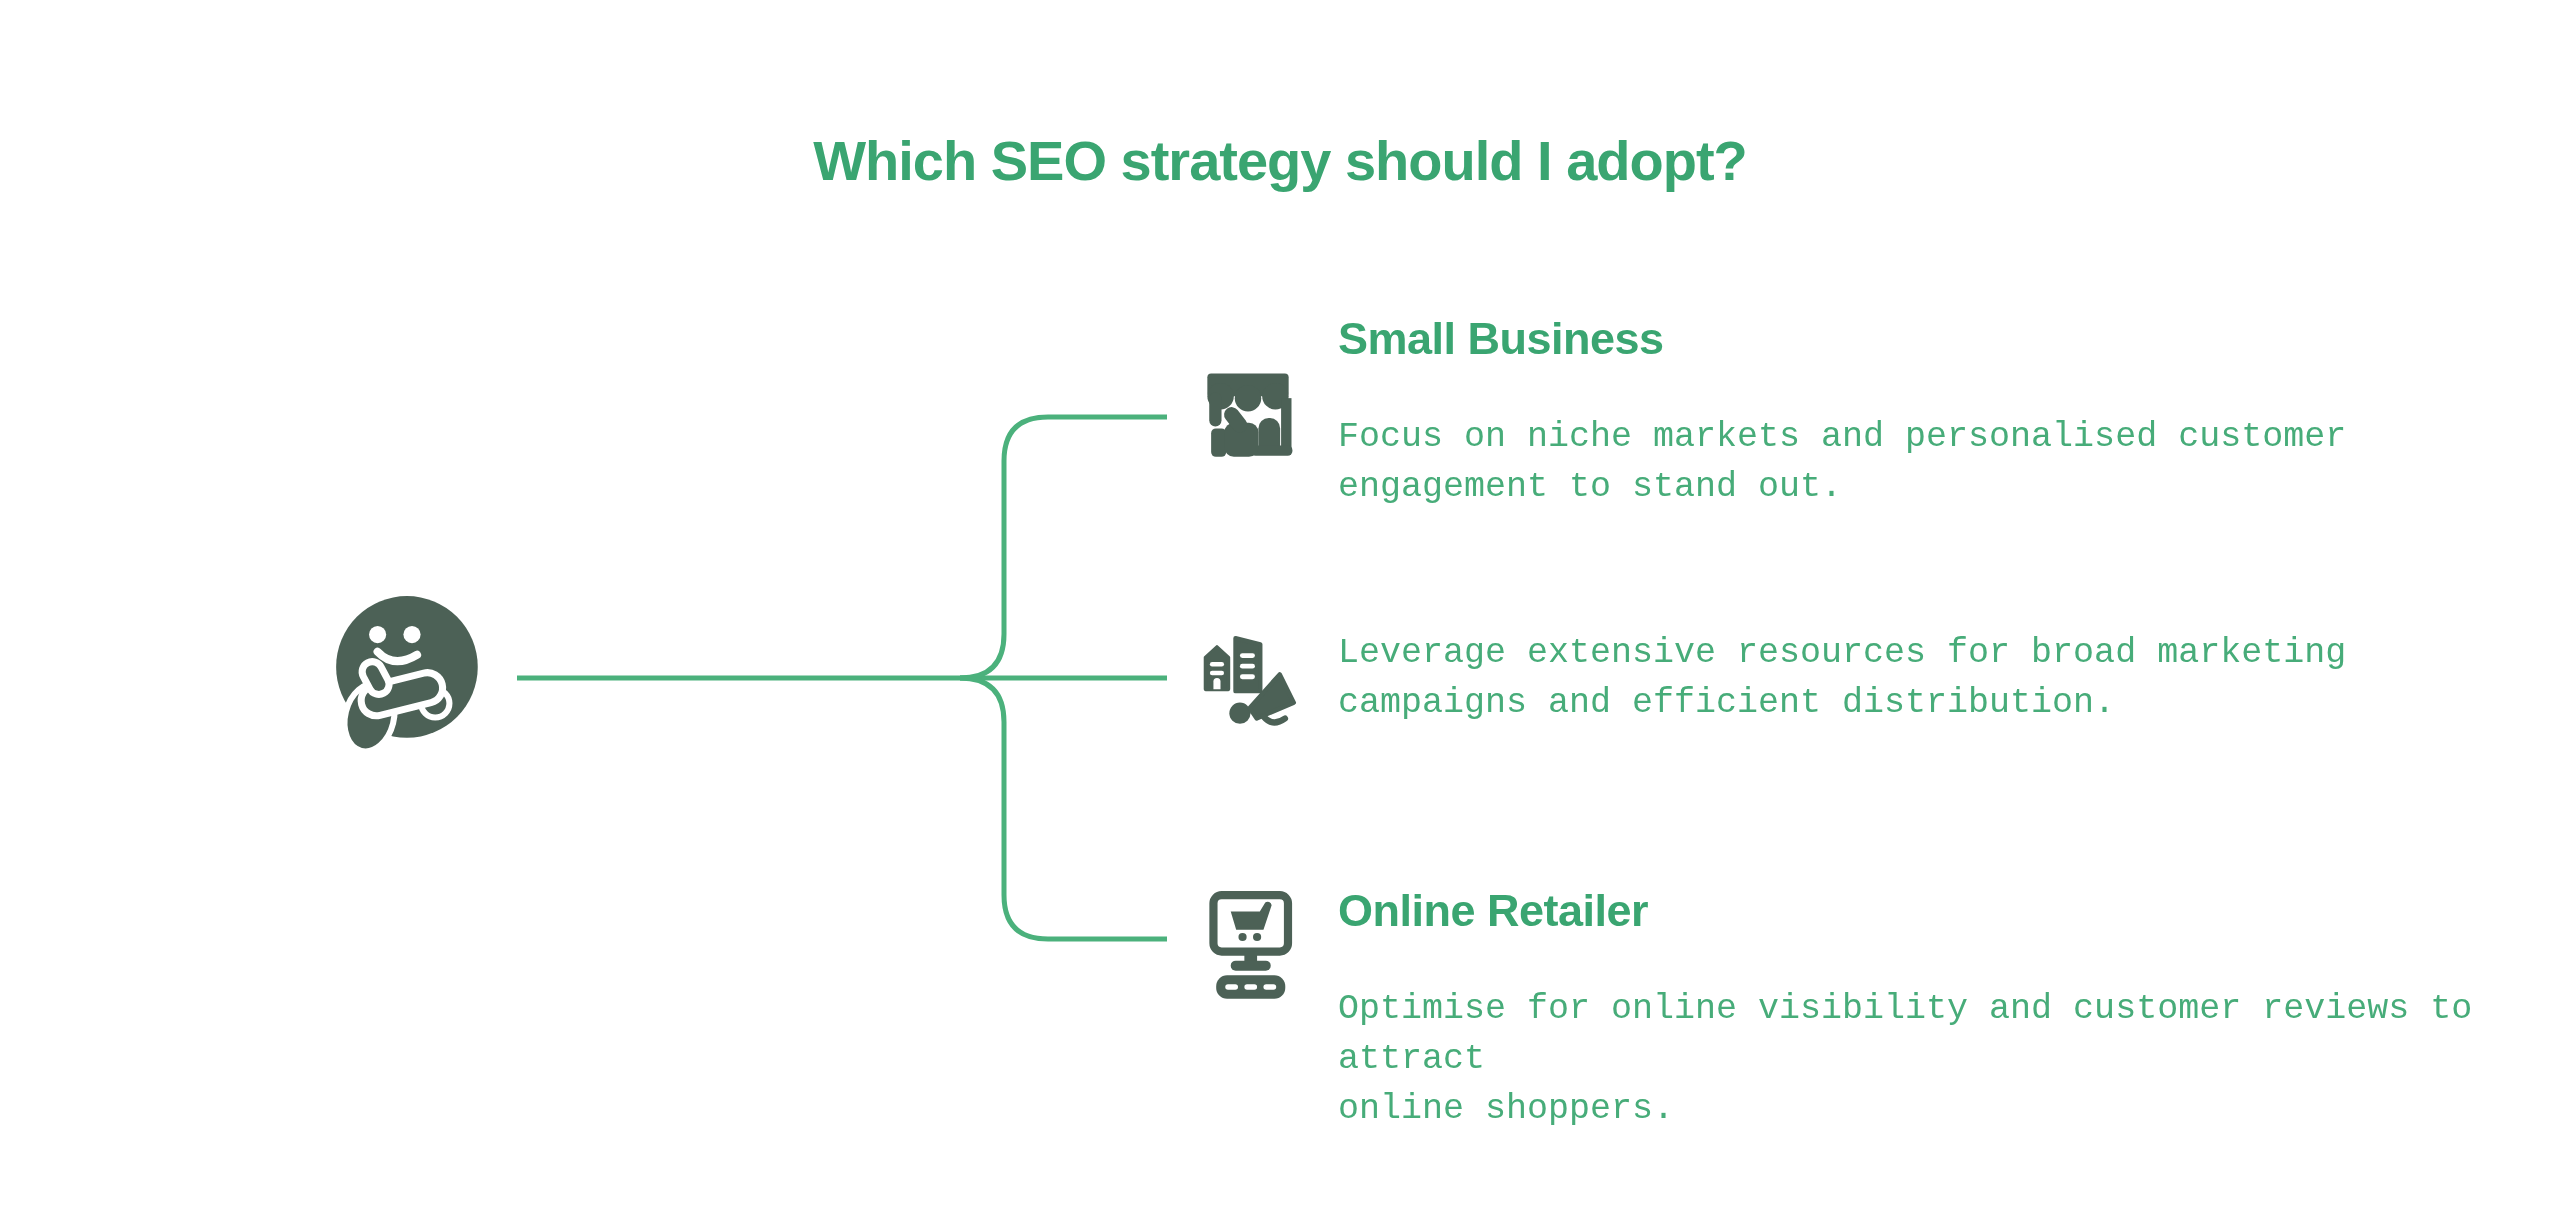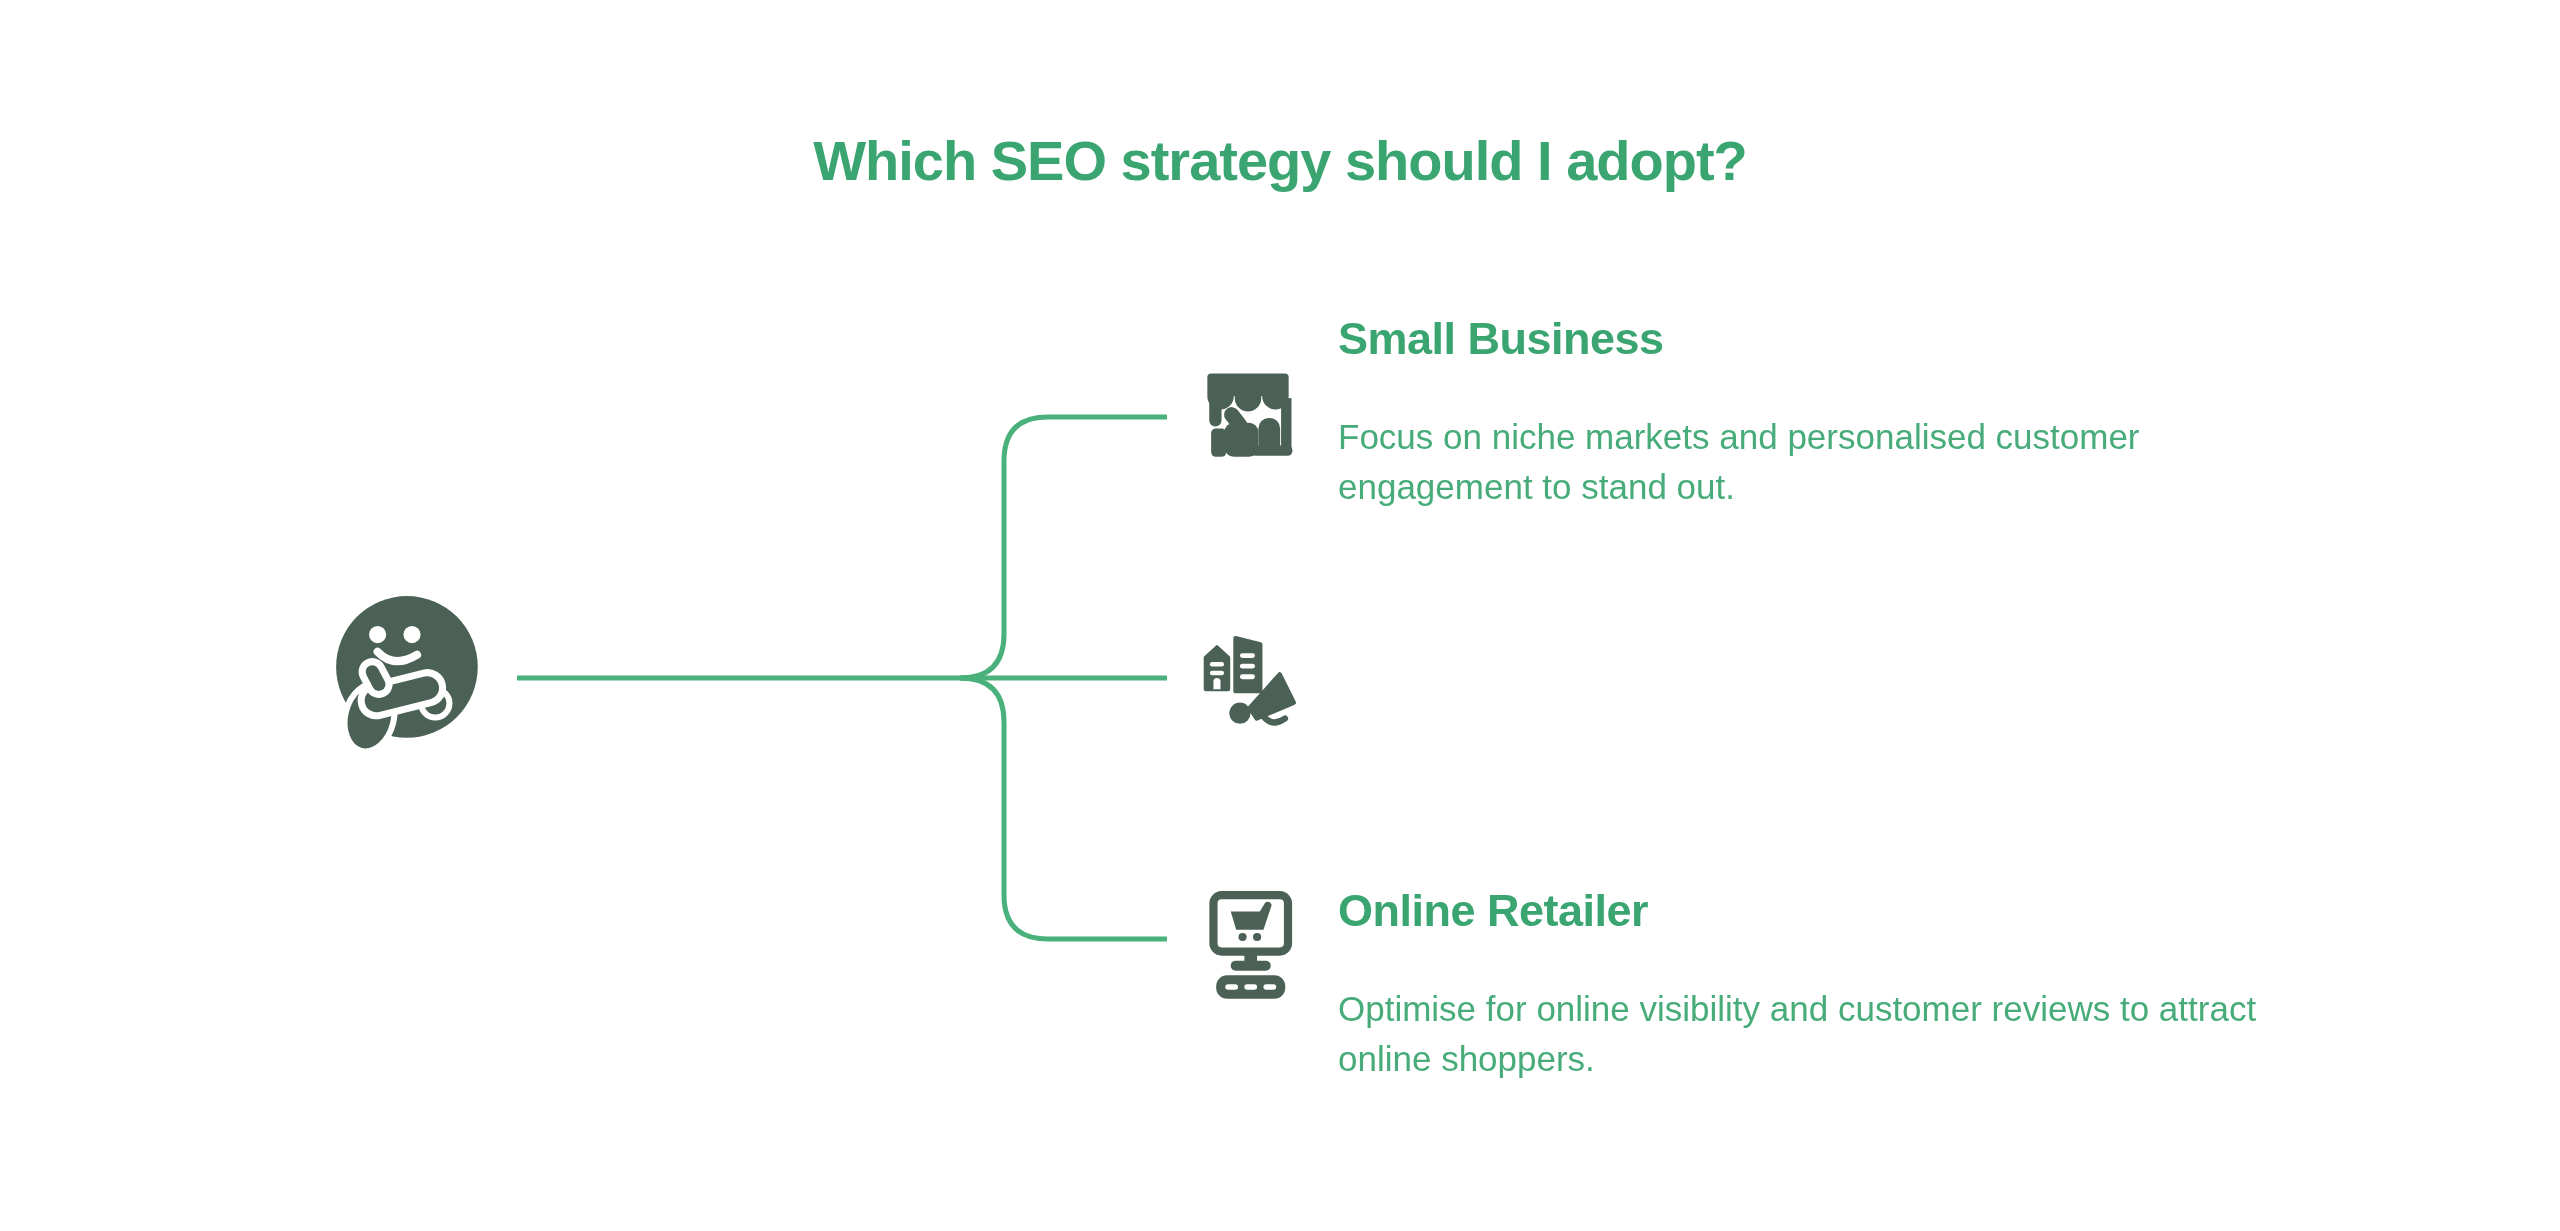--- a/index.html
+++ b/index.html
@@ -60,20 +60,21 @@
     letter-spacing:-0.5px;
     line-height:54px;
     color:var(--heading-green,#3aa571);
   }
   .branch-desc{
     margin:46px 0 0 0;
     font-size:35px;
     line-height:50px;
     white-space:pre-line;
     color:var(--body-green,#47ac79);
+    font-family:Liberation Mono, monospace;
   }
   svg{display:block;width:100%;height:100%;}
 </style>
 </head>
 <body>
 
 <div class="canvas">
 
   <h1 class="page-title">Which SEO strategy should I adopt?</h1>
 
@@ -128,20 +129,22 @@
       <path d="M42,16 L70,23 V76 H42 Z" fill="currentColor" stroke="currentColor" stroke-width="5" stroke-linejoin="round"></path>
       <rect x="47" y="33" width="17" height="5.5" rx="2.75" fill="#fff"></rect>
       <rect x="47" y="45" width="17" height="5.5" rx="2.75" fill="#fff"></rect>
       <rect x="47" y="57" width="17" height="5.5" rx="2.75" fill="#fff"></rect>
       <circle cx="47" cy="101" r="12" fill="currentColor"></circle>
       <path d="M58,95 L92,57 L108,89 L66,107 Z" fill="currentColor" stroke="currentColor" stroke-width="5" stroke-linejoin="round"></path>
       <path d="M74,105 Q84,117 98,107" stroke="currentColor" stroke-width="7" fill="none" stroke-linecap="round"></path>
     </svg>
   </div>
   <div class="branch-text row-2">
+    <p class="branch-desc">Leverage extensive resources for broad marketing
+campaigns and efficient distribution.</p>
   </div>
 
   <div class="branch-icon icon-online-retailer">
     <svg viewBox="0 0 110 130">
       <rect x="17" y="8" width="82" height="62" rx="9" fill="none" stroke="currentColor" stroke-width="9"></rect>
       <path d="M36,26 H68 L74,16 a4.5,4.5 0 0 1 7,3 L72,46 H42 Z" fill="currentColor"></path>
       <circle cx="49" cy="54" r="4.5" fill="currentColor"></circle>
       <circle cx="65" cy="54" r="4.5" fill="currentColor"></circle>
       <rect x="51" y="70" width="14" height="14" fill="currentColor"></rect>
       <rect x="36" y="80" width="44" height="11" rx="5.5" fill="currentColor"></rect>

